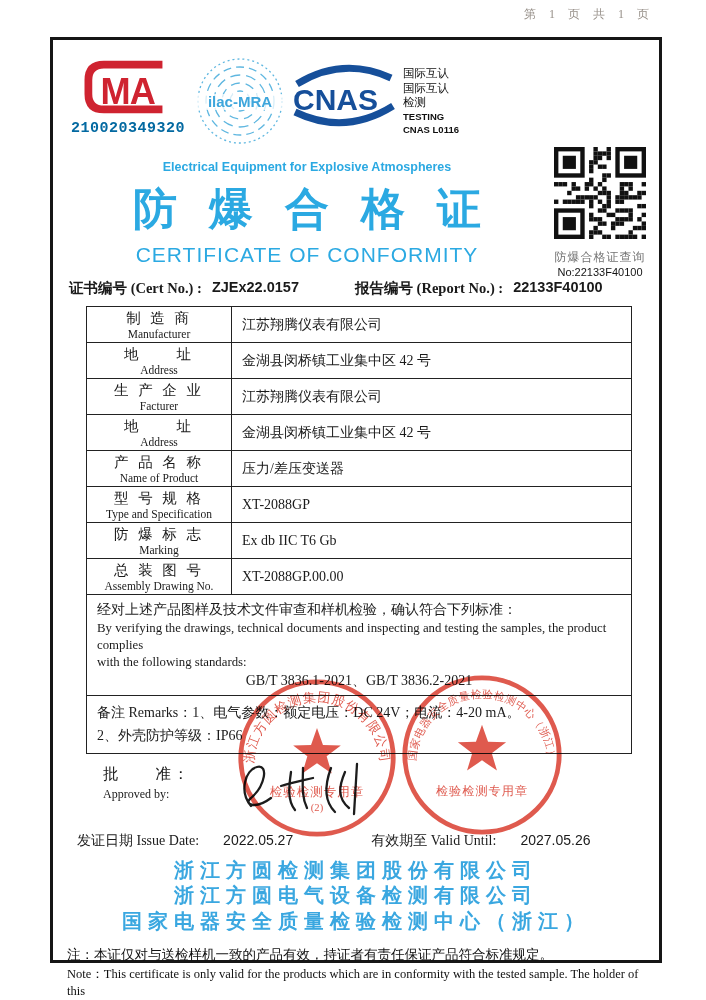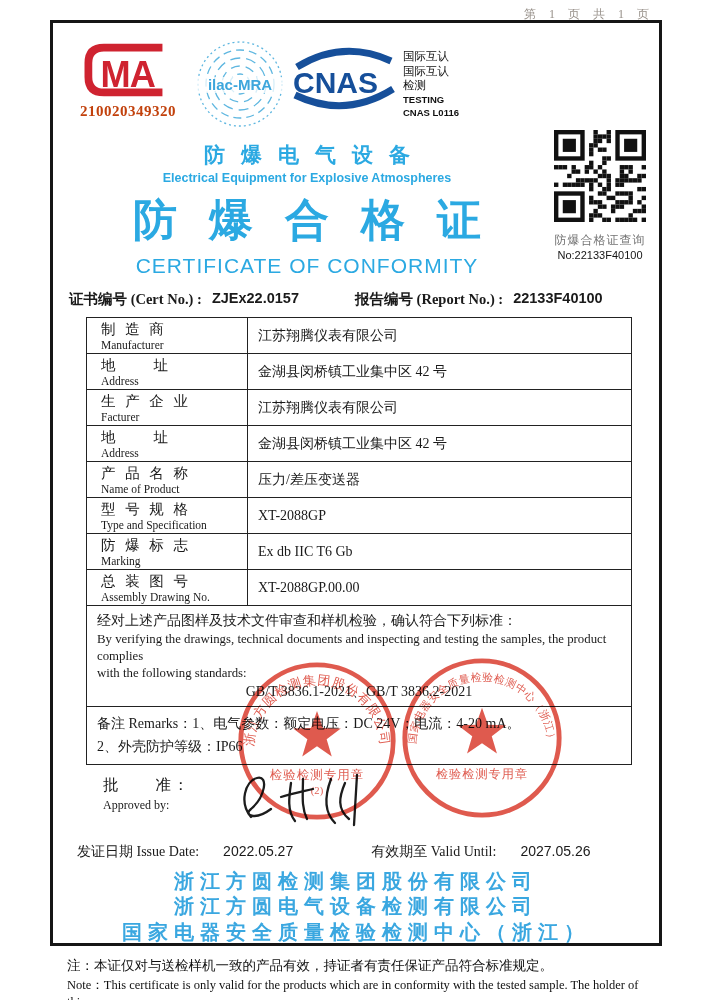--- a/index.html
+++ b/index.html
@@ -1,25 +1,25 @@
 <!DOCTYPE html>
 <html><head>
 <meta charset="utf-8">
 <style>
   html,body{margin:0;padding:0;background:#fdfdfd;}
   .page{position:relative;width:706px;height:1000px;background:#fff;overflow:hidden;
         font-family:"Liberation Serif","DejaVu Serif",serif;color:#1a1a1a;}
   .page-num{position:absolute;top:6px;right:52px;font-size:12px;color:#979089;letter-spacing:5px;}
-  .frame{position:absolute;left:50px;top:20px;width:612px;height:926px;border:3px solid #161616;
+  .frame{position:absolute;left:50px;top:37px;width:612px;height:926px;border:3px solid #161616;
          box-sizing:border-box;background:#fff;}
   
   .logos{display:flex;align-items:flex-start;padding:16px 6px 0 12px;height:102px;}
   .cma{width:126px;text-align:center;}
-  .cma-num{font-family:Liberation Serif, serif;font-weight:bold;
-           font-size:15px;color:#c2410c;letter-spacing:.5px;margin-top:-2px;}
+  .cma-num{font-family:Liberation Mono, monospace;font-weight:bold;
+           font-size:15px;color:#0369a1;letter-spacing:.5px;margin-top:-2px;}
   .ilac{margin:0 2px 0 4px;}
   .cnas{margin:8px 2px 0 2px;}
   .cnas-text{margin:10px 0 0 2px;font-size:11.5px;line-height:1.28;color:#101010;}
   .cnas-text .b{font-family:"Liberation Sans","DejaVu Sans",sans-serif;font-weight:bold;font-size:9.5px;margin-top:1px;}
   .fy{position:relative;margin:6px 0 0 22px;}
   .fy-label{position:absolute;left:58px;top:32px;font-size:13.5px;letter-spacing:1.5px;color:#2e2a28;white-space:nowrap;}
   
   .titles{padding:0 112px 0 14px;text-align:center;
           font-family:"Liberation Sans","DejaVu Sans",sans-serif;color:#2ba9e2;}
   .t-cn-sub{font-size:21px;font-weight:bold;letter-spacing:16px;text-indent:16px;}
@@ -31,21 +31,21 @@
   .qr-frame{display:inline-block;padding:3px;background:#fff;}
   .qr-caption{font-size:12px;color:#737373;letter-spacing:1px;margin-top:3px;}
   .qr-number{font-size:11px;color:#141414;font-family:"Liberation Sans","DejaVu Sans",sans-serif;}
   
   .certnos{display:flex;margin:12px 16px 0 16px;font-size:14.5px;font-weight:600;}
   .certnos .val{margin-left:10px;font-family:"Liberation Sans","DejaVu Sans",sans-serif;font-weight:600;}
   .certnos .second{margin-left:56px;}
   
   table.main{border-collapse:collapse;margin:8px 0 0 33px;width:546px;}
   table.main td{border:1.6px solid #222;}
-  td.lc{width:132px;padding:2px 14px;height:29px;}
+  td.lc{width:132px;text-align:center;padding:2px 6px;height:29px;}
   td.lc .cn{font-size:14.5px;letter-spacing:3px;}
   td.lc .en{font-size:11.5px;letter-spacing:0;}
   td.vc{padding:2px 10px;font-size:14px;}
   td.fw{padding:5px 10px;}
   .stmt-cn{font-size:14px;line-height:1.4;}
   .stmt-en{font-size:12.8px;line-height:1.35;}
   .stmt-std{font-size:14px;margin-top:1px;text-align:center;}
   .rmk{font-size:14px;line-height:1.65;}
   
   .approval{display:flex;margin:10px 0 0 50px;align-items:flex-start;}
@@ -112,21 +112,20 @@
         <div>国际互认</div>
         <div>国际互认</div>
         <div>检测</div>
         <div class="b">TESTING</div>
         <div class="b">CNAS L0116</div>
       </div>
 
     </div>
 
     <div class="titles">
-      <div class="t-cn-sub">防爆电气设备</div>
       <div class="t-en-sub">Electrical Equipment for Explosive Atmospheres</div>
       <div class="t-cn-main">防爆合格证</div>
       <div class="t-en-main">CERTIFICATE OF CONFORMITY</div>
     </div>
 
     <div class="qr-block">
       <span class="qr-frame">
         <svg width="92" height="92" viewBox="0 0 84 84" fill="#111">
             <rect x="36" y="0" width="4" height="4"></rect>
             <rect x="48" y="0" width="4" height="4"></rect>

